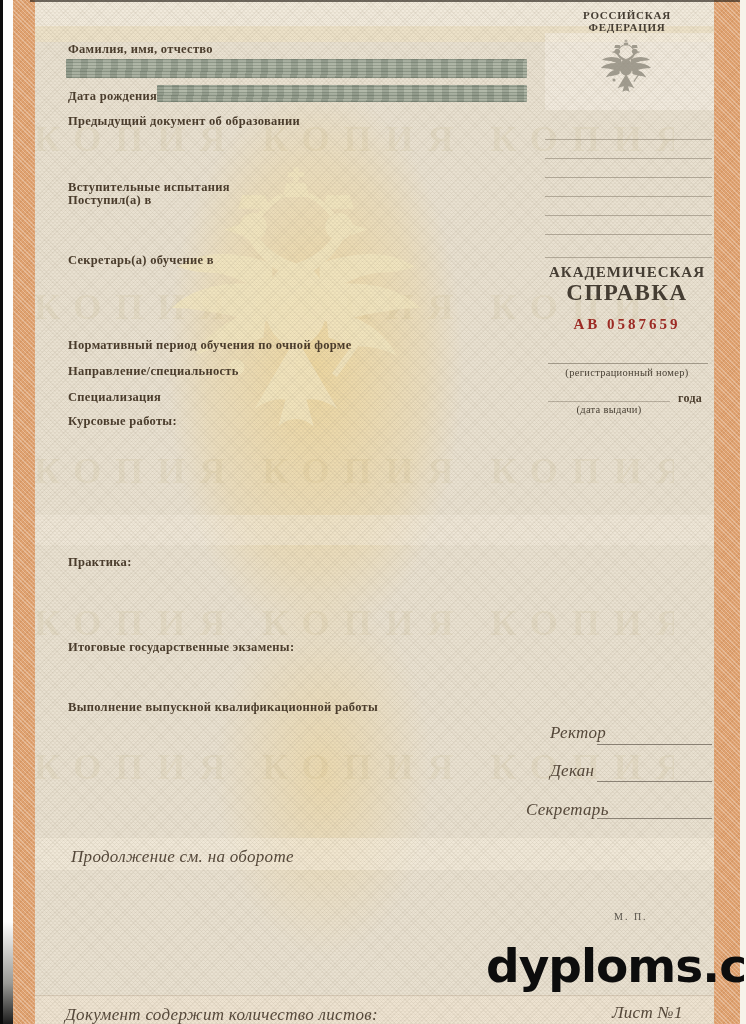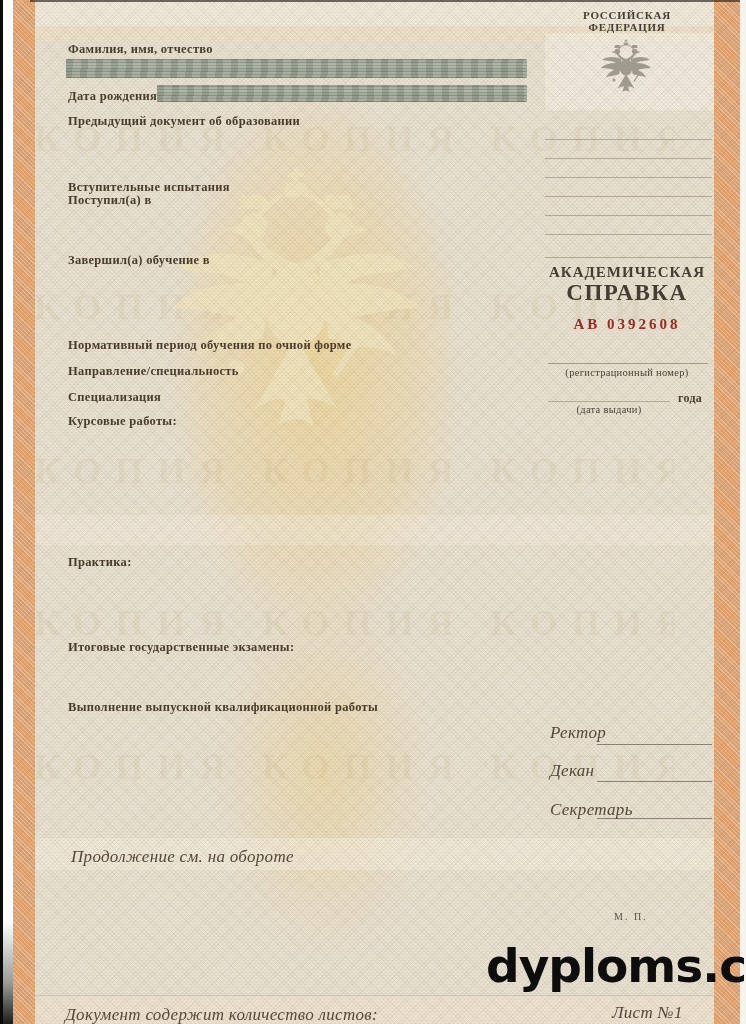--- a/index.html
+++ b/index.html
@@ -112,21 +112,21 @@
 
   <div class="texture"></div>
 
   <div class="lbl" style="left:68px;top:42px">Фамилия, имя, отчество</div>
   <div class="redact" style="left:66px;top:59px;width:461px;height:19px"></div>
   <div class="lbl" style="left:68px;top:89px">Дата рождения</div>
   <div class="redact" style="left:157px;top:85px;width:370px;height:17px"></div>
   <div class="lbl" style="left:68px;top:114px">Предыдущий документ об образовании</div>
   <div class="lbl" style="left:68px;top:180px">Вступительные испытания</div>
   <div class="lbl" style="left:68px;top:193px">Поступил(а) в</div>
-  <div class="lbl" style="left:68px;top:253px">Завершил(а) обучение в</div>
+  <div class="lbl" style="left:68px;top:253px">Секретарь(а) обучение в</div>
   <div class="lbl" style="left:68px;top:338px">Нормативный период обучения по очной форме</div>
   <div class="lbl" style="left:68px;top:364px">Направление/специальность</div>
   <div class="lbl" style="left:68px;top:390px">Специализация</div>
   <div class="lbl" style="left:68px;top:414px">Курсовые работы:</div>
   <div class="lbl" style="left:68px;top:555px">Практика:</div>
   <div class="lbl" style="left:68px;top:640px">Итоговые государственные экзамены:</div>
   <div class="lbl" style="left:68px;top:700px">Выполнение выпускной квалификационной работы</div>
   <div class="lbl it" style="left:71px;top:846px">Продолжение см. на обороте</div>
   <div class="lbl it" style="left:65px;top:1004px">Документ содержит количество листов:</div>
 
@@ -139,33 +139,33 @@
   <div class="rline" style="top:139px"></div>
   <div class="rline" style="top:158px"></div>
   <div class="rline" style="top:177px"></div>
   <div class="rline" style="top:196px"></div>
   <div class="rline" style="top:215px"></div>
   <div class="rline" style="top:234px"></div>
   <div class="rline" style="top:257px"></div>
 
   <div class="cert title1" style="top:264px">АКАДЕМИЧЕСКАЯ</div>
   <div class="cert title2" style="top:280px">СПРАВКА</div>
-  <div class="cert serial" style="top:316px">АВ 0392608</div>
+  <div class="cert serial" style="top:316px">АВ 0587659</div>
 
   <div class="rule" style="left:548px;top:363px;width:160px"></div>
   <div class="cert cap" style="top:367px">(регистрационный номер)</div>
   <div class="rule" style="left:548px;top:401px;width:122px;background:rgba(110,100,85,.4)"></div>
   <div class="lbl" style="left:678px;top:391px;font-size:12px">года</div>
   <div class="cert cap" style="left:548px;width:122px;top:404px">(дата выдачи)</div>
 
   <div class="lbl it" style="left:550px;top:722px">Ректор</div>
   <div class="sig-line" style="top:744px"></div>
   <div class="lbl it" style="left:550px;top:760px">Декан</div>
   <div class="sig-line" style="top:781px"></div>
-  <div class="lbl it" style="left:550px;top:799px">Секретарь</div>
+  <div class="lbl it" style="left:526px;top:799px">Секретарь</div>
   <div class="sig-line" style="top:818px"></div>
 
   <div class="stamp">М. П.</div>
   <div class="lbl it" style="left:612px;top:1002px">Лист №1</div>
 
   <div class="site-wm">dyploms.com</div>
 
   <div class="orange l"></div>
   <div class="orange r"></div>
   <div class="edge-right"></div>

